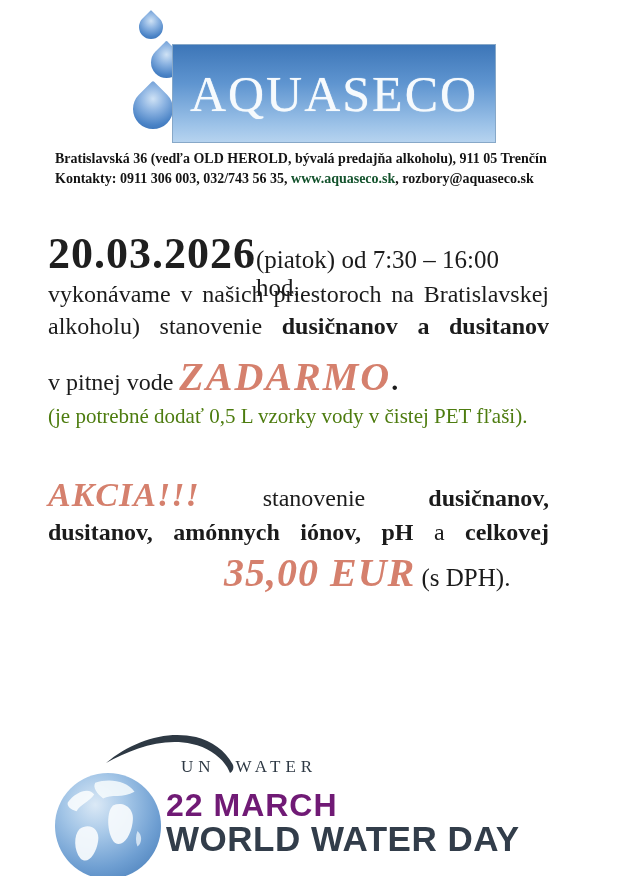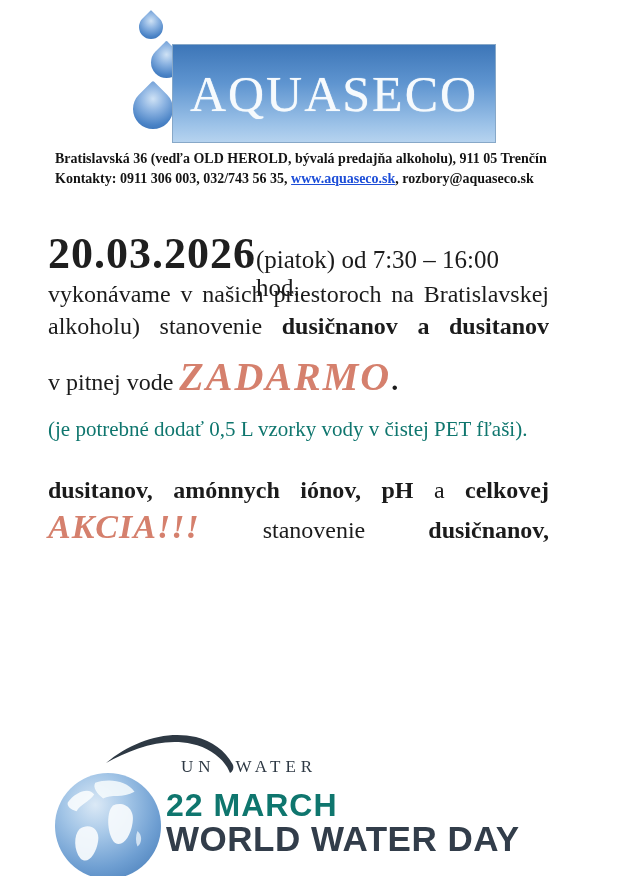--- a/index.html
+++ b/index.html
@@ -26,54 +26,54 @@
     display:flex;align-items:center;justify-content:center;
   }
   .brand-text{
     font-size:50px;letter-spacing:2px;color:#f6fafd;
     text-shadow:0 0 1px #dcebf8;
   }
 
   
   .address{position:absolute;left:55px;top:149px;width:500px;}
   .addr-line{font-weight:bold;font-size:14px;line-height:20px;color:#141414;}
-  .site-link{color:#1d4ed8;text-decoration:underline;font-weight:bold;cursor:pointer;}
+  .site-link{color:#14532d;font-weight:bold;cursor:pointer;}
 
   
   .offer{position:absolute;left:48px;top:228px;width:501px;}
   .date-row{display:flex;justify-content:space-between;align-items:baseline;height:50px;}
   .date{font-weight:bold;font-size:44px;letter-spacing:1px;color:#1f1f1f;}
   .date-rest{font-size:25px;}
   .jline{font-size:24px;line-height:32px;text-align:justify;text-align-last:justify;white-space:nowrap0;}
   .line{font-size:24px;line-height:32px;}
   .accent{color:#d5806d;font-weight:bold;font-style:italic;}
   .zad-line{font-size:24px;line-height:48px;height:48px;margin-top:11px;}
   .zad-line .accent{font-size:40px;letter-spacing:2px;}
   .zad-dot{font-size:28px;font-weight:bold;}
-  .note{font-size:21px;line-height:27px;margin-top:15px;color:#0f766e;}
+  .note{font-size:21px;line-height:27px;margin-top:2px;color:#4d7c0f;}
 
   
   .promo{position:absolute;left:48px;top:474px;width:501px;}
   .promo-l1{line-height:42px;height:42px;}
   .akcia{font-size:34px;letter-spacing:1px;}
   .promo-l2 b , .promo-l1 b, .offer b{font-weight:bold;}
   .price-row{font-size:25px;line-height:50px;height:50px;padding-left:176px;}
   .price{font-size:40px;letter-spacing:1px;}
 
   
   .wwd-swoosh{position:absolute;left:104px;top:732px;}
   .unwater{
     position:absolute;left:181px;top:757px;
     font-size:17px;letter-spacing:5px;word-spacing:11px;color:#2e3944;
   }
   .globe{position:absolute;left:54px;top:772px;}
   .march{
     position:absolute;left:166px;top:787px;
     font-family:"Liberation Sans", sans-serif;font-weight:bold;
-    font-size:32px;letter-spacing:1px;color:#0f766e;
+    font-size:32px;letter-spacing:1px;color:#701a75;
   }
   .wwd-title{
     position:absolute;left:166px;top:819px;
     font-family:"Liberation Sans", sans-serif;font-weight:bold;
     font-size:35px;letter-spacing:0.5px;color:#323d4a;
   }
 </style>
 </head>
 <body>
 
@@ -105,28 +105,32 @@
       <b>a&nbsp;dusitanov</b>
     </div>
     <div class="zad-line">
       <span>v pitnej vode</span>
       <span class="accent">ZADARMO</span><span class="zad-dot">.</span>
     </div>
     <div class="note">(je potrebné dodať 0,5 L vzorky vody v čistej PET fľaši).</div>
   </section>
 
   <section class="promo">
+    <div class="jline promo-l1">
+      <span class="accent akcia">AKCIA!!!</span>
+      <span>stanovenie</span>
+      <b>dusičnanov,</b>
+    </div>
     <div class="jline promo-l2">
       <b>dusitanov, amónnych iónov, pH</b>
       <span>a&nbsp;</span><b>celkovej</b>
     </div>
-    <div class="jline promo-l1">
-      <span class="accent akcia">AKCIA!!!</span>
-      <span>stanovenie</span>
-      <b>dusičnanov,</b>
+    <div class="price-row">
+      <span class="accent price">35,00 EUR</span>
+      <span>(s DPH).</span>
     </div>
   </section>
 
   <footer>
     <svg class="wwd-swoosh" width="140" height="42" viewBox="0 0 140 42">
       <path d="M2 31 C 28 9, 62 -2, 92 5 C 108 9, 122 19, 129 33 C 130 36, 129 39.5, 126 41 C 121 28, 107 16, 88 12 C 58 5, 26 18, 2 31 Z" fill="#2e3944"></path>
     </svg>
     <div class="unwater">UN WATER</div>
     <svg class="globe" width="108" height="108" viewBox="0 0 110 110">
       <defs>

